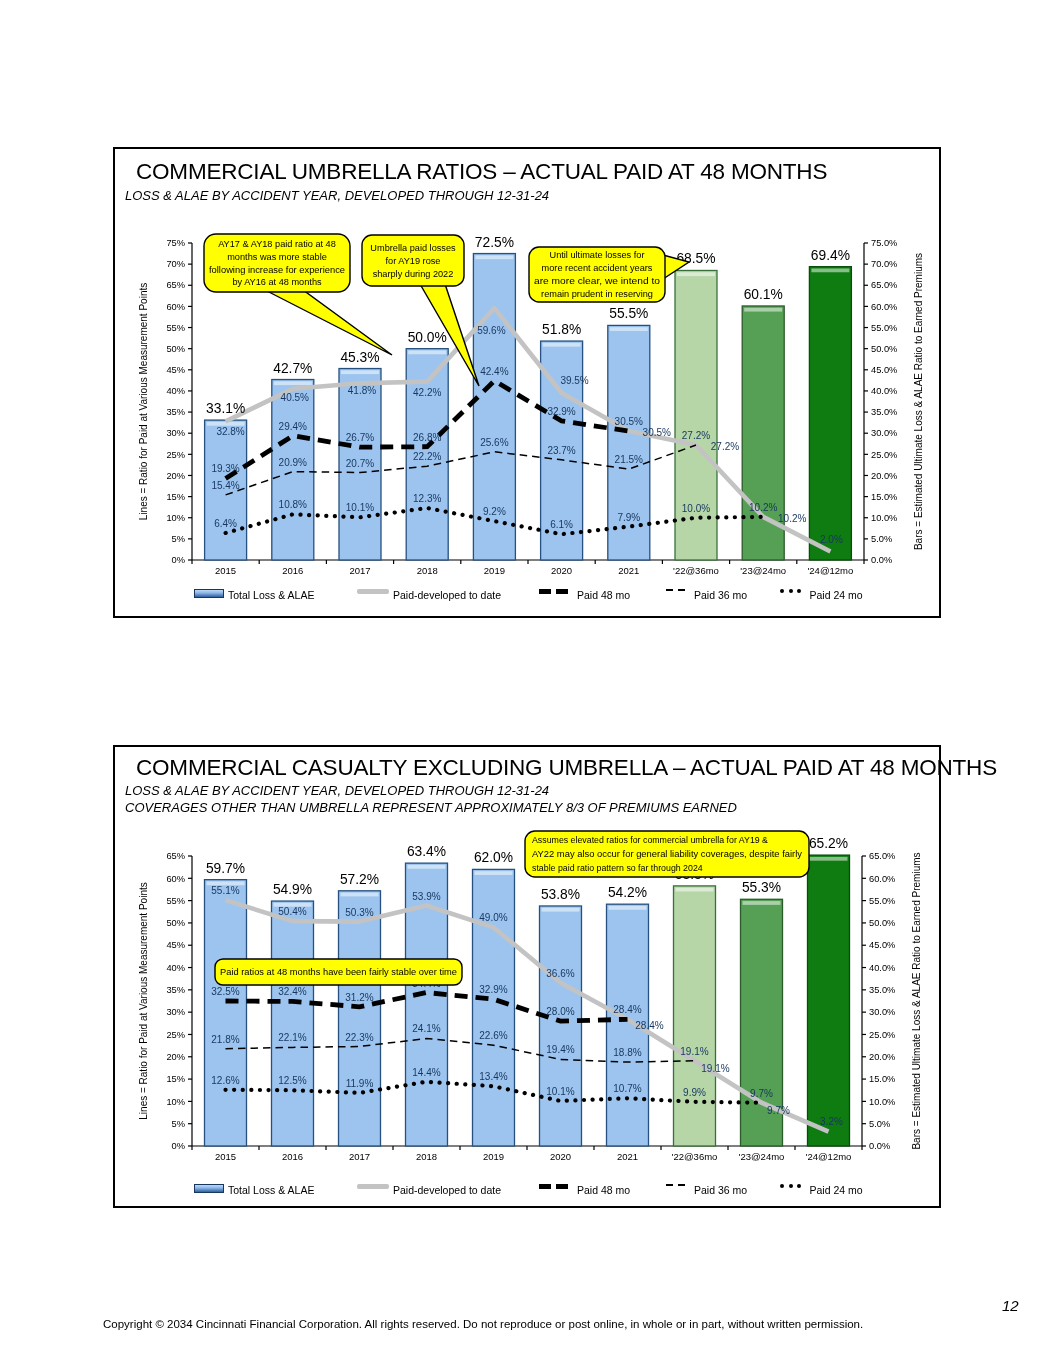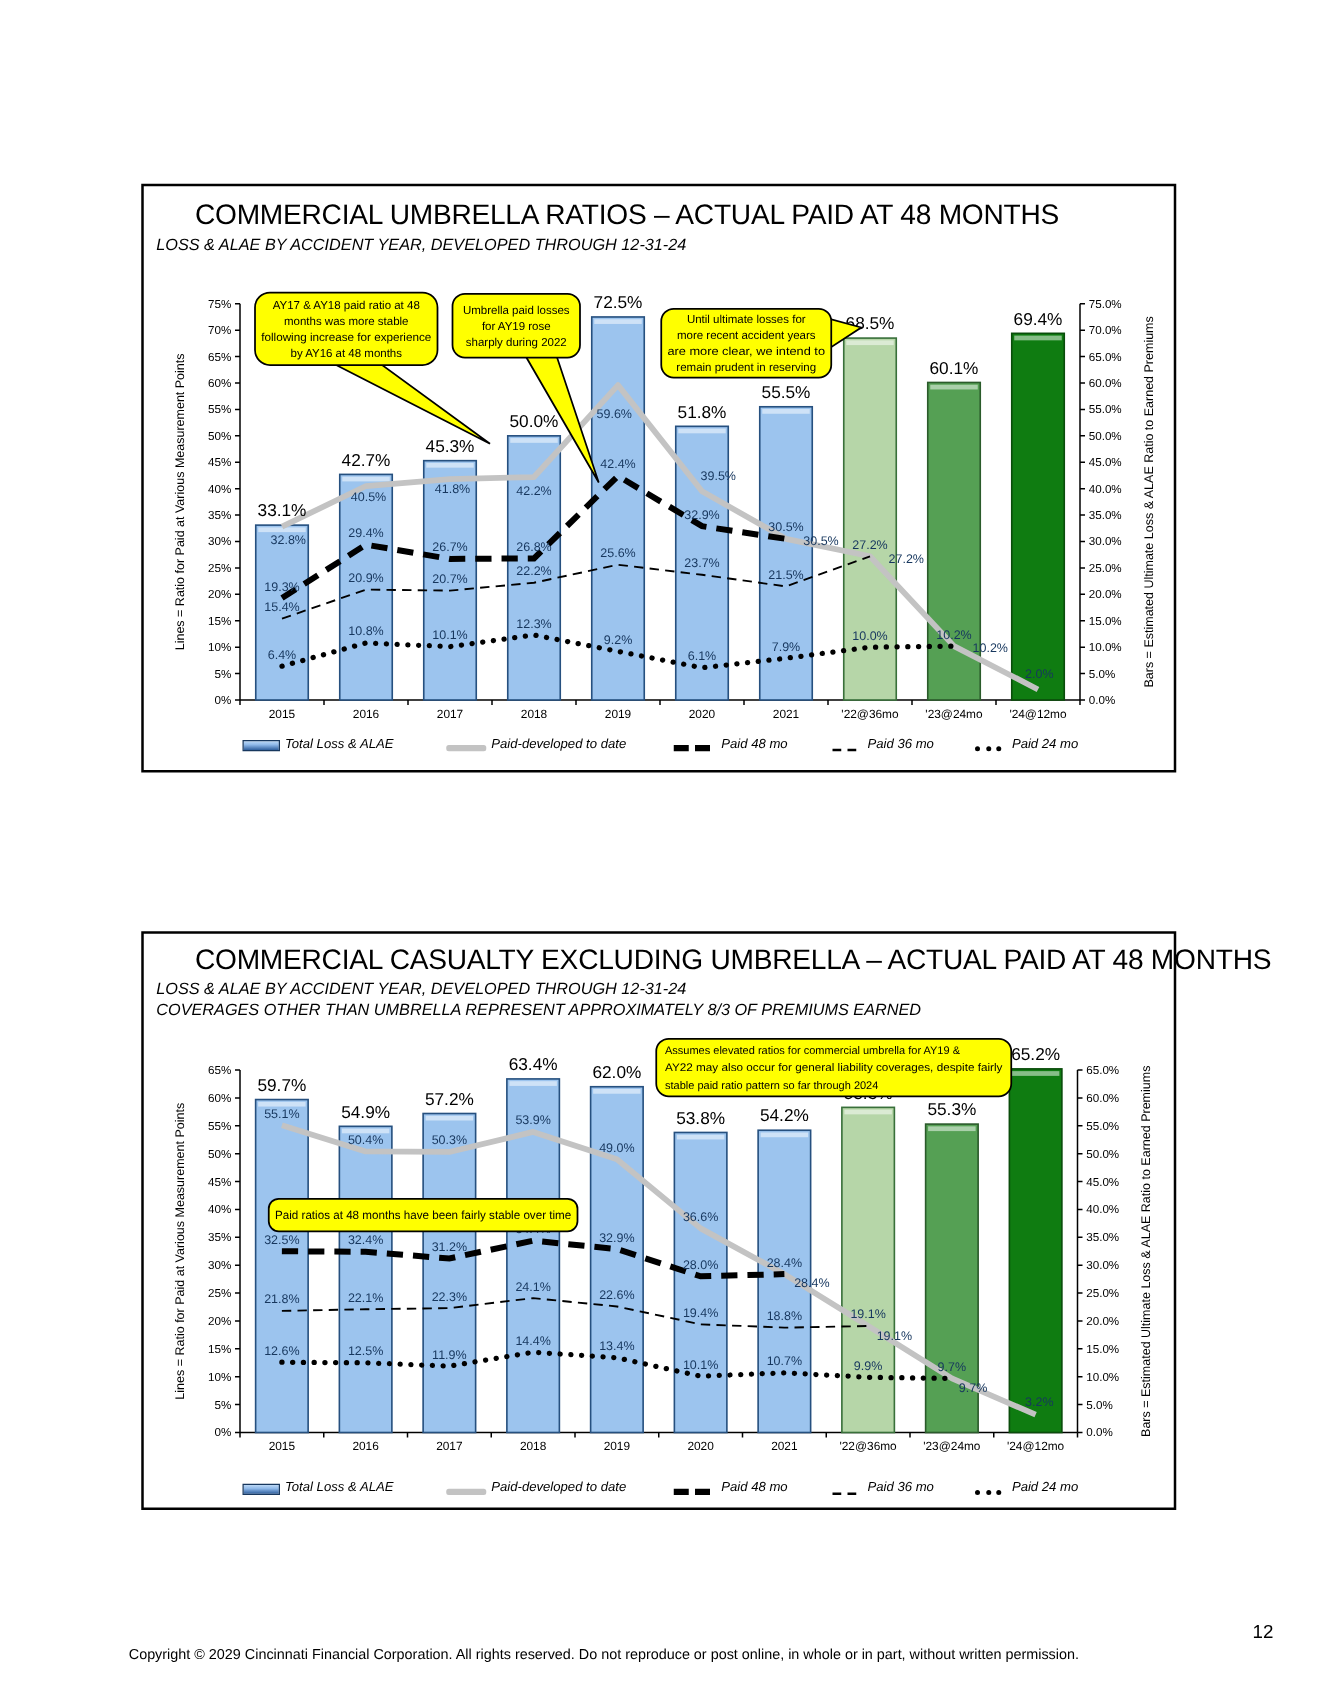--- a/index.html
+++ b/index.html
@@ -1,45 +1,45 @@
 <!DOCTYPE html>
 <html><head>
 <meta charset="utf-8">
 <style>
   html,body{margin:0;padding:0;background:#fff;}
   body{width:1055px;height:1365px;position:relative;font-family:"Liberation Sans",sans-serif;color:#000;}
   .page{position:absolute;left:0;top:0;width:1055px;height:1365px;background:#fff;overflow:hidden;}
   .panel{position:absolute;border:2px solid #000;background:#fff;box-sizing:border-box;}
-  .panel-title{position:absolute;left:21px;font-size:22.5px;font-weight:400;white-space:nowrap;letter-spacing:-0.2px;margin-left:20px;}
+  .panel-title{position:absolute;left:21px;font-size:22.5px;font-weight:400;white-space:nowrap;letter-spacing:-0.2px;}
   .panel-sub{position:absolute;left:10px;font-style:italic;font-size:13px;white-space:nowrap;}
   svg.chart{position:absolute;left:0;top:0;}
   
   .tick{font:9.3px "Liberation Sans",sans-serif;fill:#000;}
   .cat{font:9.5px "Liberation Sans",sans-serif;fill:#000;}
   .plbl{font:10px "Liberation Sans",sans-serif;fill:#17375E;}
   .blbl{font:13.8px "Liberation Sans",sans-serif;fill:#000;}
   .axt{font:10px "Liberation Sans",sans-serif;fill:#000;}
   .ax{stroke:#000;stroke-width:1.2;fill:none;}
   .ln-gray-solid{fill:none;stroke:#C3C3C3;stroke-width:4.6;stroke-linejoin:round;}
   .ln-thick-dash{fill:none;stroke:#000;stroke-width:4.8;stroke-dasharray:13 8;}
   .ln-thin-dash{fill:none;stroke:#000;stroke-width:1.5;stroke-dasharray:7.5 5;}
   .ln-dots{fill:none;stroke:#000;stroke-width:4.2;stroke-dasharray:0.1 8.5;stroke-linecap:round;}
   .co{fill:#FFFF00;stroke:#000;stroke-width:1.4;}
   .cotx{fill:#000;}
   
   .legend{position:absolute;left:0;width:100%;height:18px;}
-  .lg-item{position:absolute;display:flex;align-items:flex-end;font-size:10.5px;white-space:nowrap;font-style:italic;}
+  .lg-item{position:absolute;display:flex;align-items:flex-start;font-size:10.5px;white-space:nowrap;}
   .sw{display:inline-flex;align-items:center;margin-right:4px;}
   .sw-bar{width:30px;height:9px;background:linear-gradient(#bcd8f6,#8fb9ea 40%,#2f5f9e);border:1px solid #17375E;box-sizing:border-box;}
   .sw-gray-line{width:32px;height:5px;background:#C3C3C3;border-radius:2px;}
   .dash-thick{width:12px;height:4.8px;background:#000;margin-right:5px;}
   .dash-thin{width:7px;height:2px;background:#000;margin-right:5px;}
   .dot{width:4px;height:4px;border-radius:50%;background:#000;margin-right:4.5px;}
   .footer-copy{position:absolute;left:103px;top:1318px;font-size:11.5px;white-space:nowrap;}
-  .page-num{position:absolute;left:1002px;top:1297px;font-size:15px;}
+  .page-num{position:absolute;left:1002px;top:1297px;font-size:15px;font-style:italic;}
 </style>
 </head>
 <body>
 
 <div class="page">
 
   <section class="panel" style="left:113px;top:147px;width:828px;height:471px;">
     <svg class="chart" id="chart-svg-0" width="824" height="467" viewBox="0 0 824 467">
         <g>
           <line x1="77" y1="94" x2="77" y2="411" class="ax"></line>
@@ -470,15 +470,15 @@
           <span class="sw">
             <span class="dot"></span>
             <span class="dot"></span>
             <span class="dot"></span>
           </span>
           <span>Paid 24 mo</span>
         </div>
       </div>
   </section>
 
-  <div class="footer-copy">Copyright © 2029 Cincinnati Financial Corporation. All rights reserved. Do not reproduce or post online, in whole or in part, without written permission.</div>
+  <div class="footer-copy">Copyright © 2034 Cincinnati Financial Corporation. All rights reserved. Do not reproduce or post online, in whole or in part, without written permission.</div>
   <div class="page-num">12</div>
 </div>
 
 </body></html>

